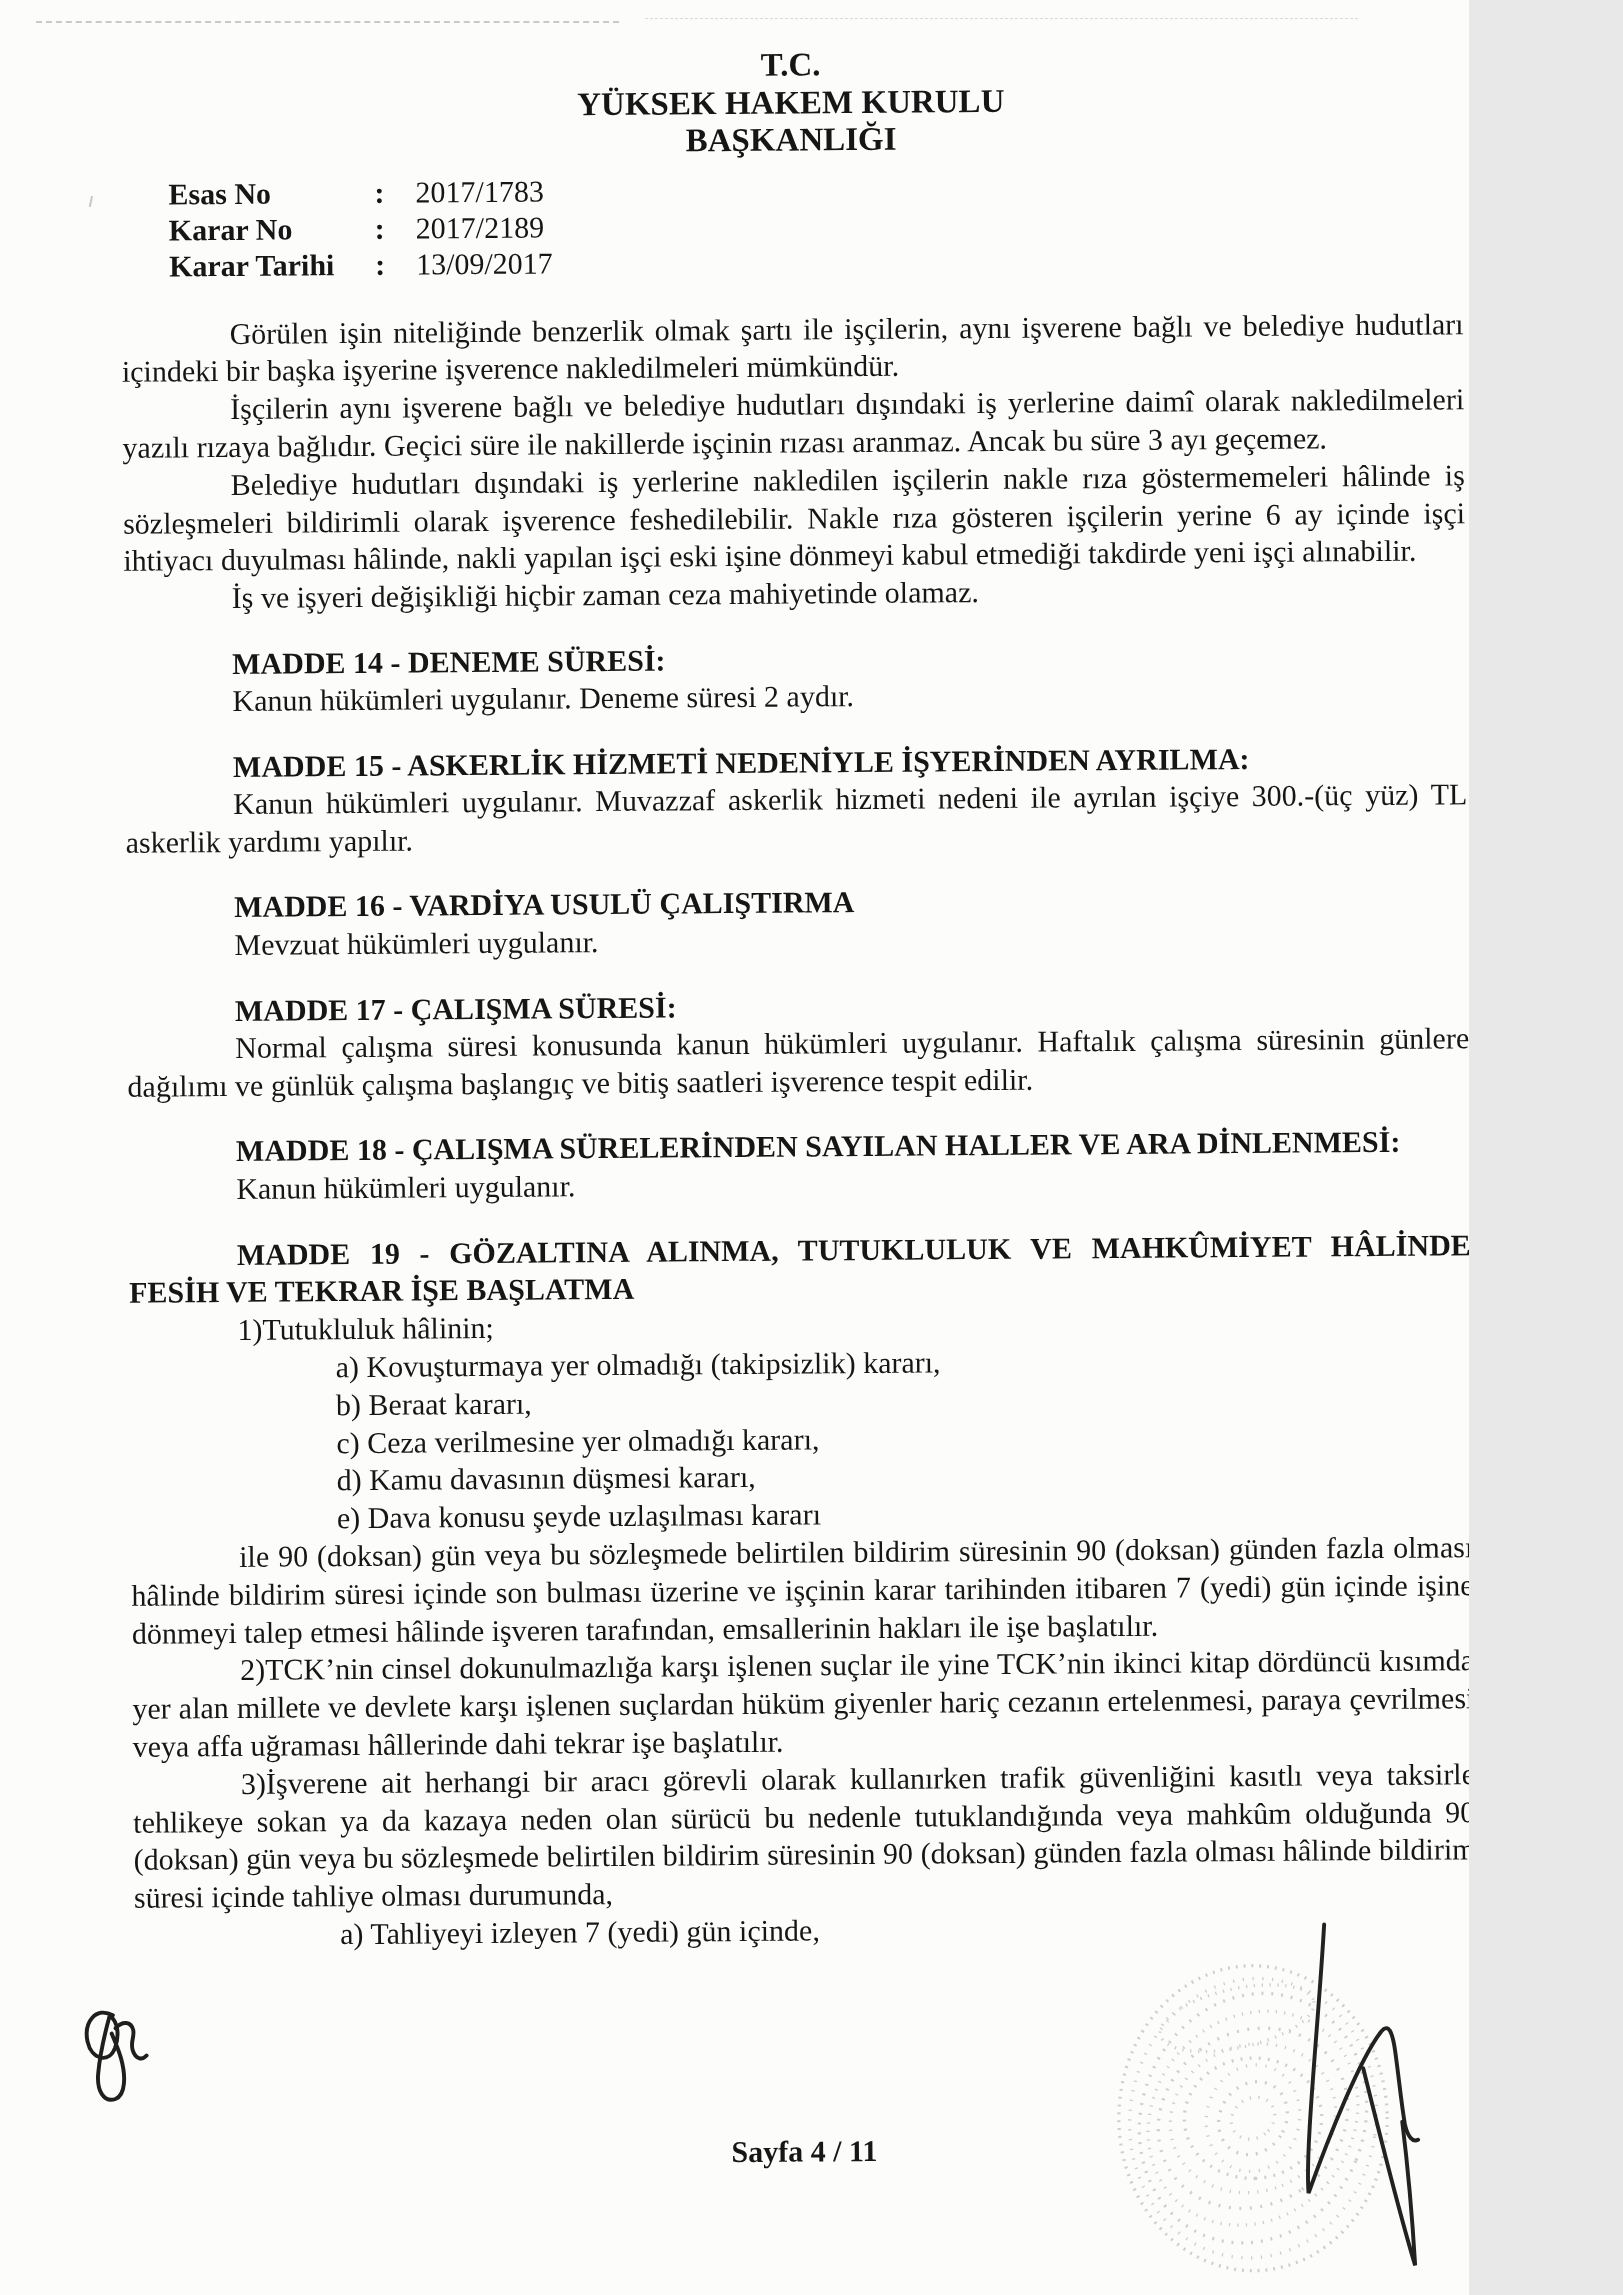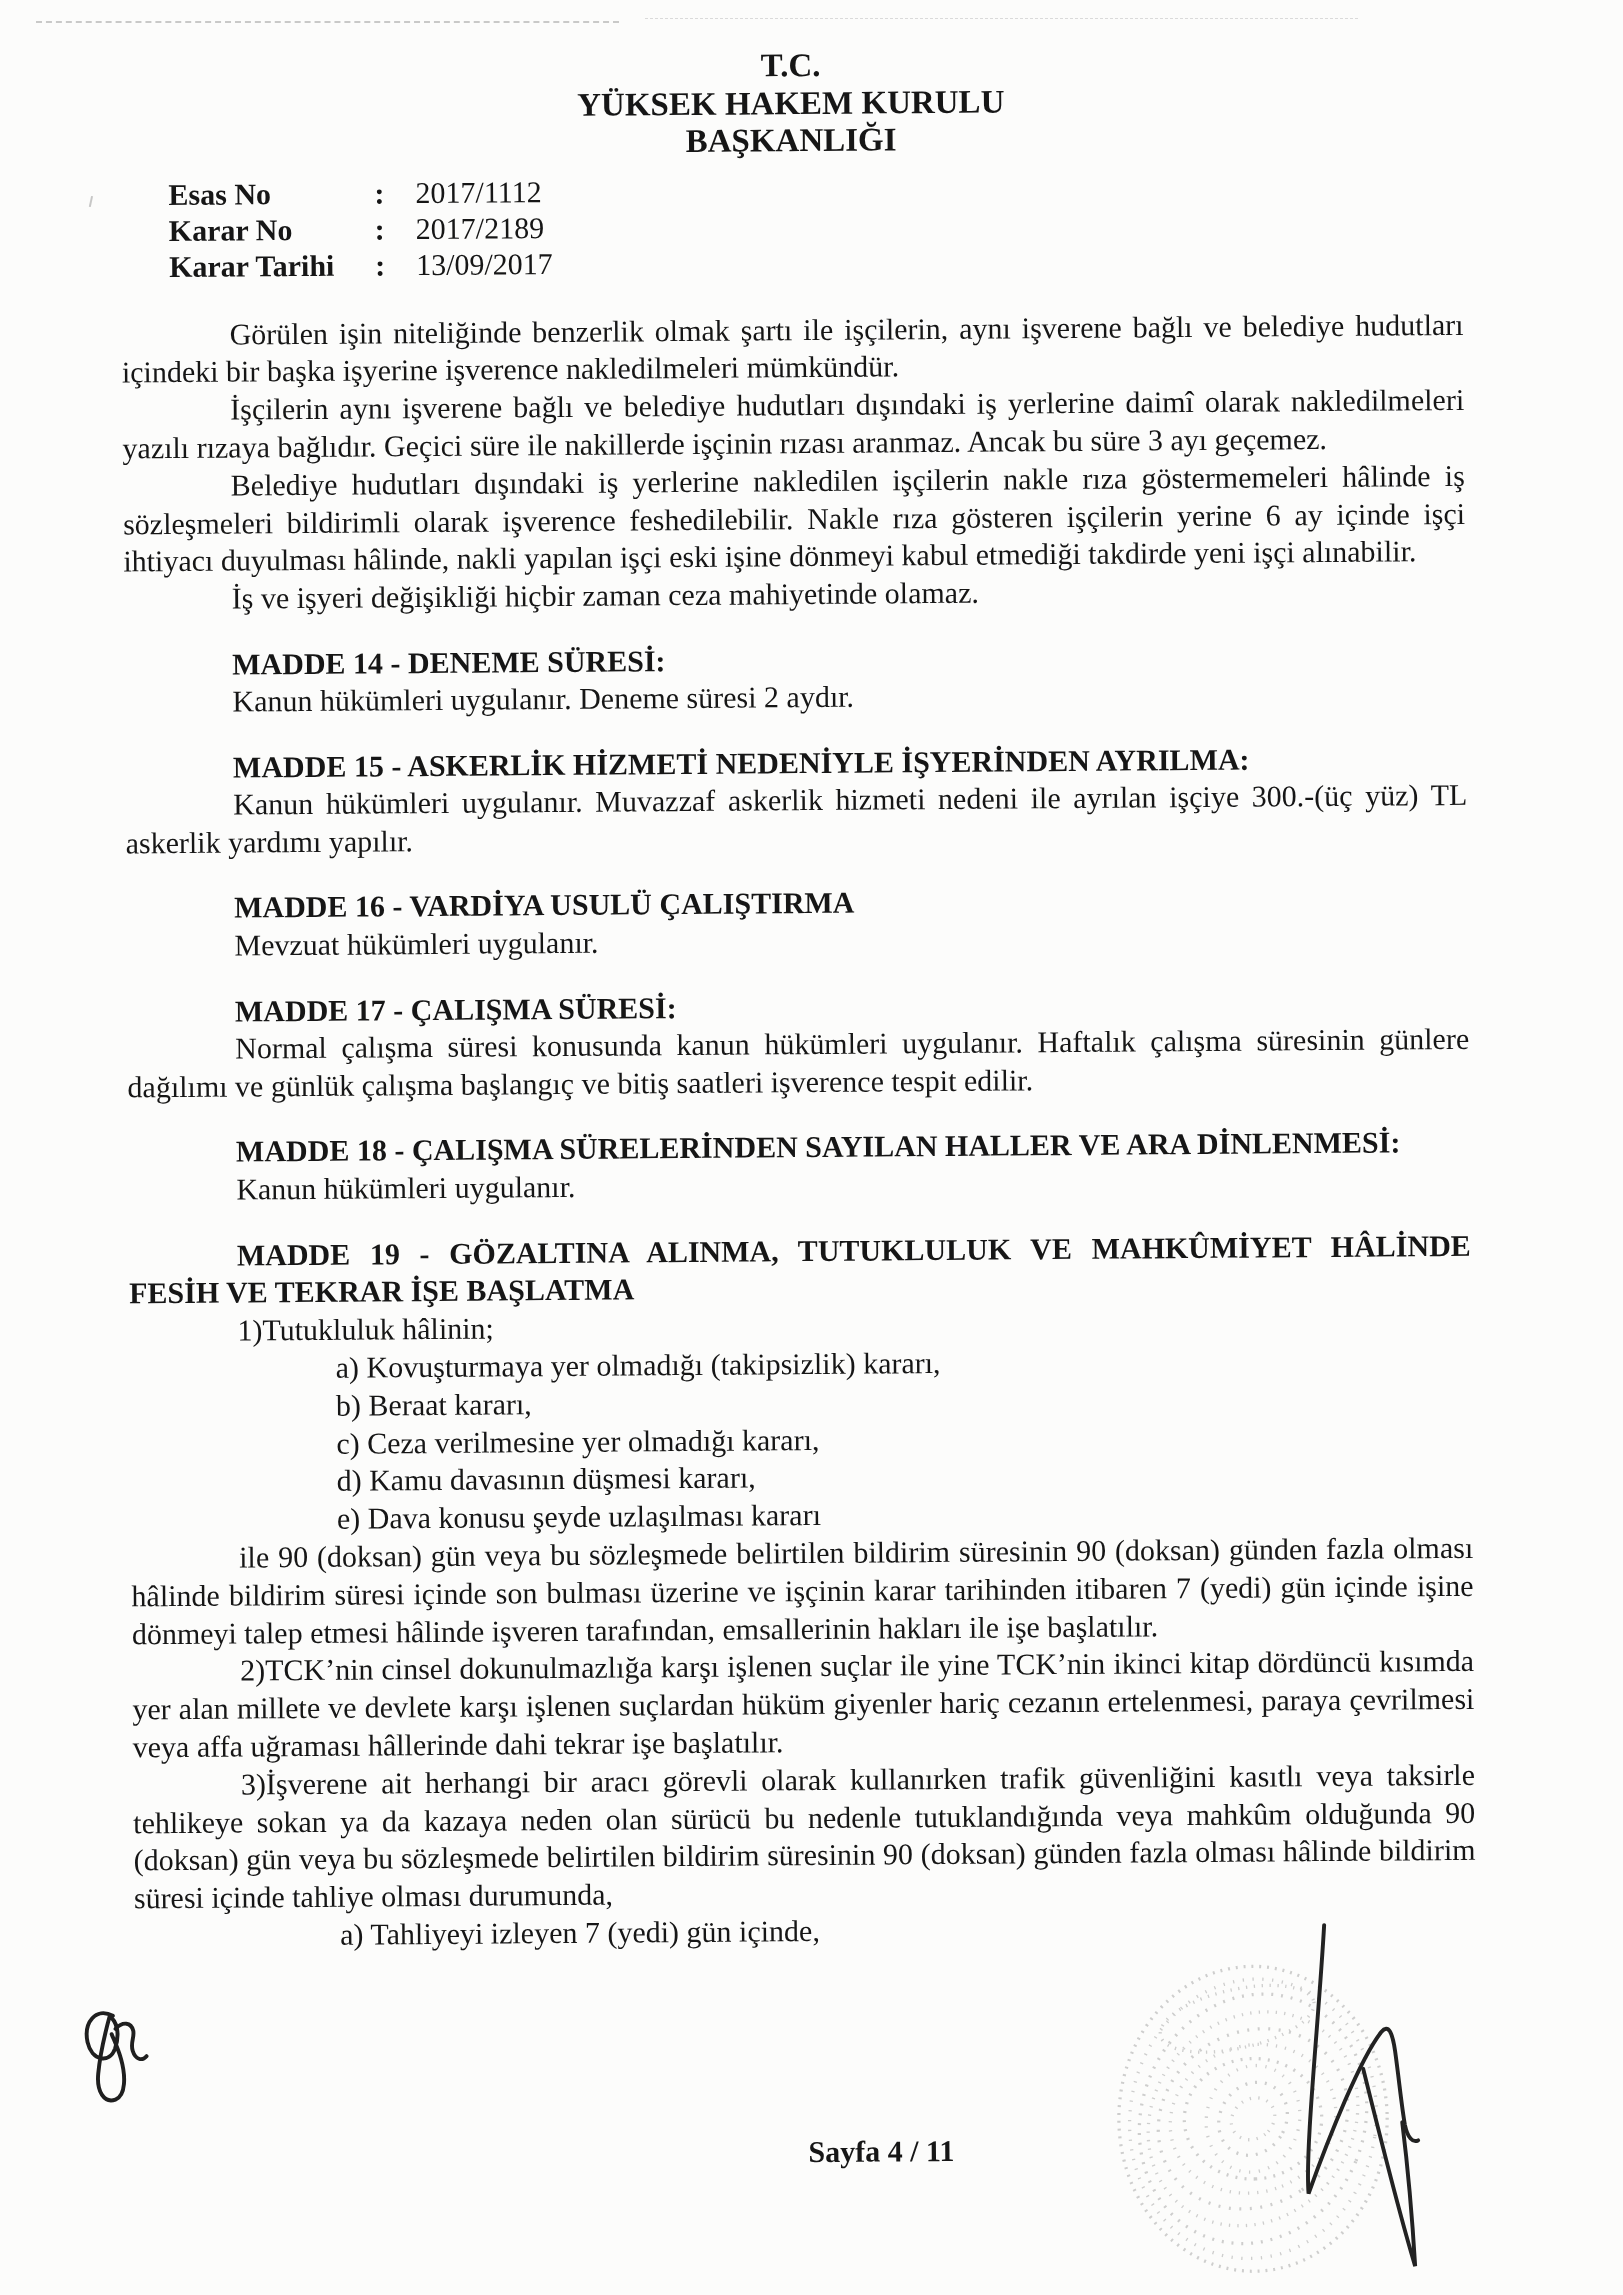--- a/index.html
+++ b/index.html
@@ -2,21 +2,21 @@
 <html lang="tr" style="font-size:10.5px"><head>
 <meta charset="utf-8">
 <style>
   html, body {
     margin: 0;
     padding: 0;
     background: #e8e8e8;
   }
   .page {
     position: relative;
-    width: 1623px;
+    width: 1469px;
     height: 2295px;
     background: #fcfcfb;
     overflow: hidden;
     font-family: "Liberation Serif", "DejaVu Serif", serif;
     color: #161616;
   }
   .sheet {
     position: absolute;
     inset: 0;
     transform: rotate(-0.45deg);
@@ -110,21 +110,21 @@
       <header class="letterhead">
         <div>T.C.</div>
         <div>YÜKSEK HAKEM KURULU</div>
         <div>BAŞKANLIĞI</div>
       </header>
 
       <section class="meta">
         <div class="meta-row">
           <span class="meta-label">Esas No</span>
           <span class="meta-sep">:</span>
-          <span class="meta-value">2017/1112</span>
+          <span class="meta-value">2017/1783</span>
         </div>
         <div class="meta-row">
           <span class="meta-label">Karar No</span>
           <span class="meta-sep">:</span>
           <span class="meta-value">2017/2189</span>
         </div>
         <div class="meta-row">
           <span class="meta-label">Karar Tarihi</span>
           <span class="meta-sep">:</span>
           <span class="meta-value">13/09/2017</span>

